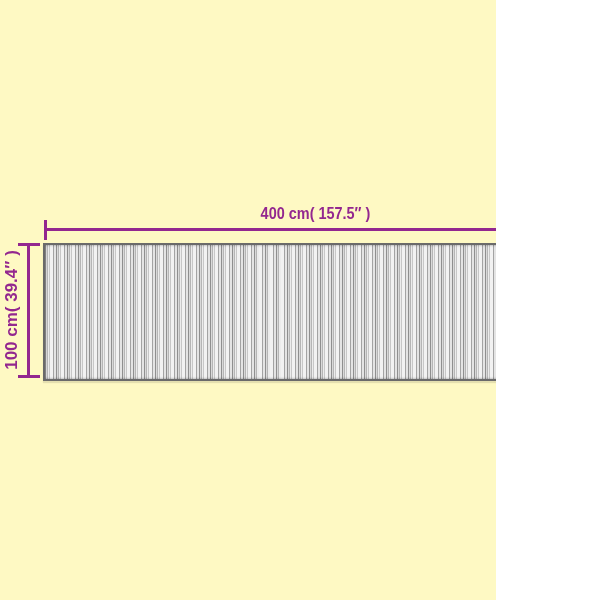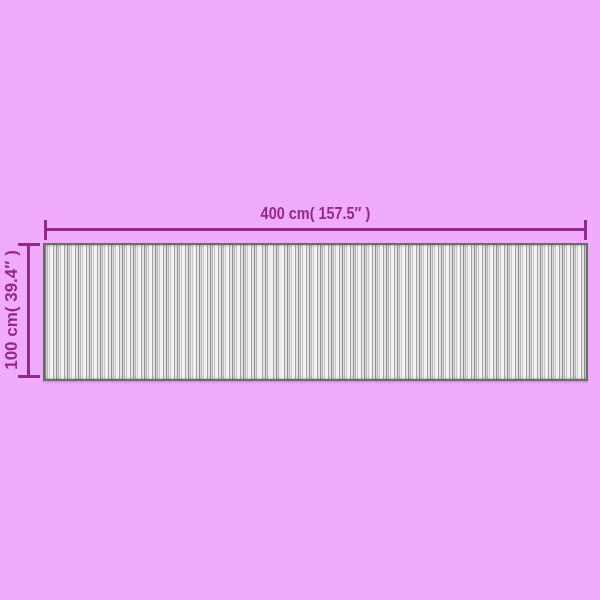--- a/index.html
+++ b/index.html
@@ -6,23 +6,23 @@
     --accent: #93278F;
     --mat-border: #6a6a6a;
   }
   html, body {
     margin: 0;
     padding: 0;
     background: #ffffff;
   }
   .canvas {
     position: relative;
-    width: 600px;
+    width: 496px;
     height: 600px;
-    background: #f0abfc;
+    background: #fef9c3;
     overflow: hidden;
     font-family: "Liberation Sans", "DejaVu Sans", sans-serif;
   }
 
   
   .mat {
     position: absolute;
     left: 43px;
     top: 243px;
     width: 545px;

